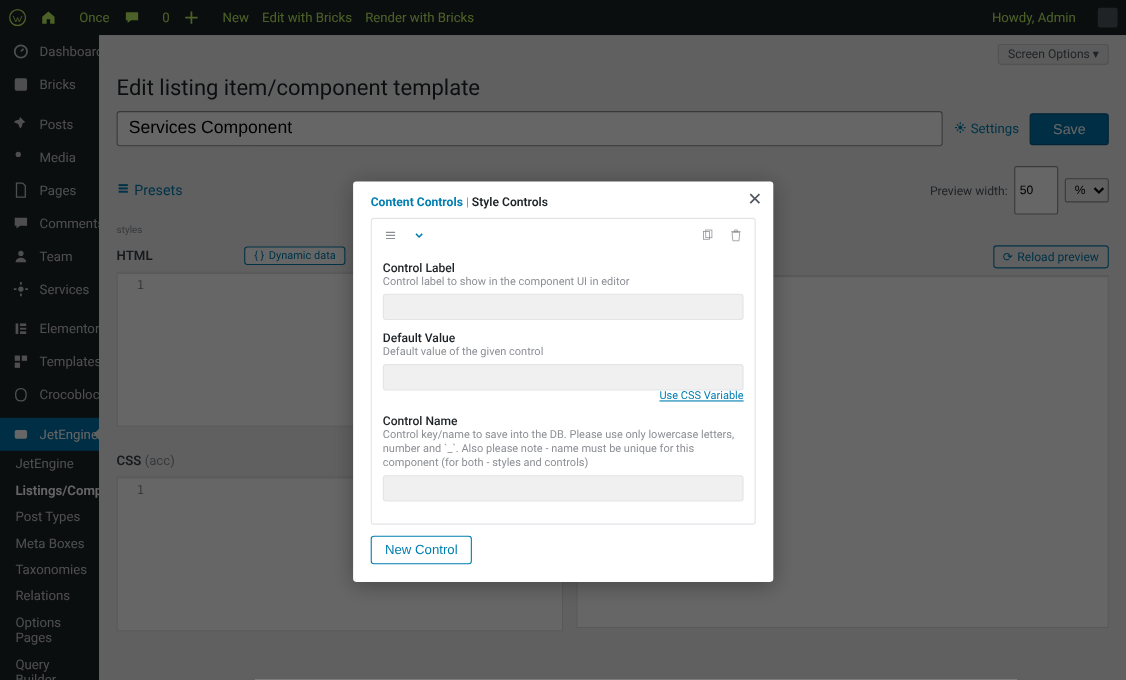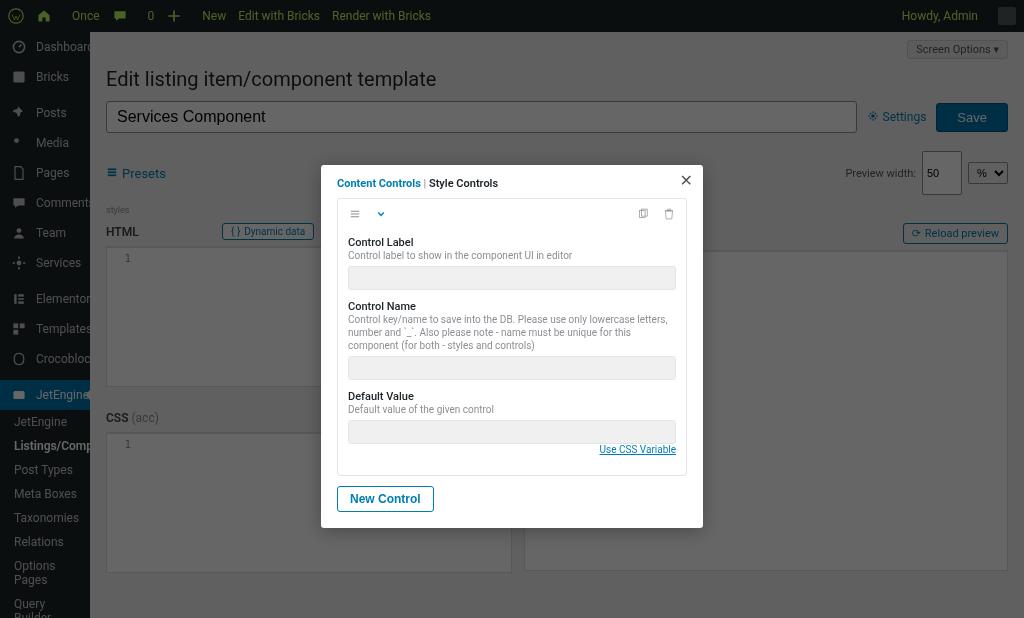--- a/index.html
+++ b/index.html
@@ -74,21 +74,21 @@
     .icon-btn { cursor: pointer; color: #8c8f94; display: inline-flex; padding: 2px; }
     .icon-btn svg { width: 14px; height: 14px; fill: currentColor; }
     .chevron-down { color: #007eb1; }
     .control-card-body { padding: 4px 10px 10px; }
     .field { margin-bottom: 10px; }
     .field-label { font-size: 11px; color: #1d2327; font-weight: 500; }
     .field-desc { font-size: 10px; color: #8c8f94; line-height: 1.3; margin-bottom: 4px; }
     .field-input { width: 100%; background: #f0f0f1; border: 1px solid #e2e4e7; border-radius: 3px; padding: 5px 6px; font-size: 11px; }
     .field-footer { text-align: right; font-size: 10px; }
     .field-footer .link { color: #007eb1; text-decoration: underline; cursor: pointer; }
-    .new-control-btn { border: 1px solid #007eb1; color: #007eb1; background: #fff; padding: 5px 12px; font-size: 12px; border-radius: 3px; cursor: pointer; margin-top: 10px; font-weight: bold; }
+    .new-control-btn { border: 1px solid #007eb1; color: #007eb1; background: #fff; padding: 5px 12px; font-size: 12px; border-radius: 3px; cursor: pointer; margin-top: 10px; }
   </style>
 </head>
 <body>
 
 <div class="topbar">
   <div class="topbar-left">
     <span class="topbar-item">
       <span class="topbar-icon">
         <svg viewBox="0 0 20 20">
             <circle cx="10" cy="10" r="9" fill="none" stroke="currentColor" stroke-width="1.5"></circle>
@@ -353,26 +353,26 @@
             </svg></span>
         </span>
     </div>
     <div class="control-card-body">
       <div class="field">
         <div class="field-label">Control Label</div>
         <div class="field-desc">Control label to show in the component UI in editor</div>
         <input class="field-input" style="">
       </div>
       <div class="field">
-        <div class="field-label">Control Name</div>
-        <div class="field-desc">Control key/name to save into the DB. Please use only lowercase letters, number and `_`. Also please note - name must be unique for this component (for both - styles and controls)</div>
-        <input class="field-input" style="">
-      </div>
-      <div class="field">
         <div class="field-label">Default Value</div>
         <div class="field-desc">Default value of the given control</div>
         <input class="field-input" style="">
         <div class="field-footer"><span class="link">Use CSS Variable</span></div>
       </div>
+      <div class="field">
+        <div class="field-label">Control Name</div>
+        <div class="field-desc">Control key/name to save into the DB. Please use only lowercase letters, number and `_`. Also please note - name must be unique for this component (for both - styles and controls)</div>
+        <input class="field-input" style="">
+      </div>
     </div>
   </div>
   <button class="new-control-btn">New Control</button>
 </div>
 
 </body></html>

